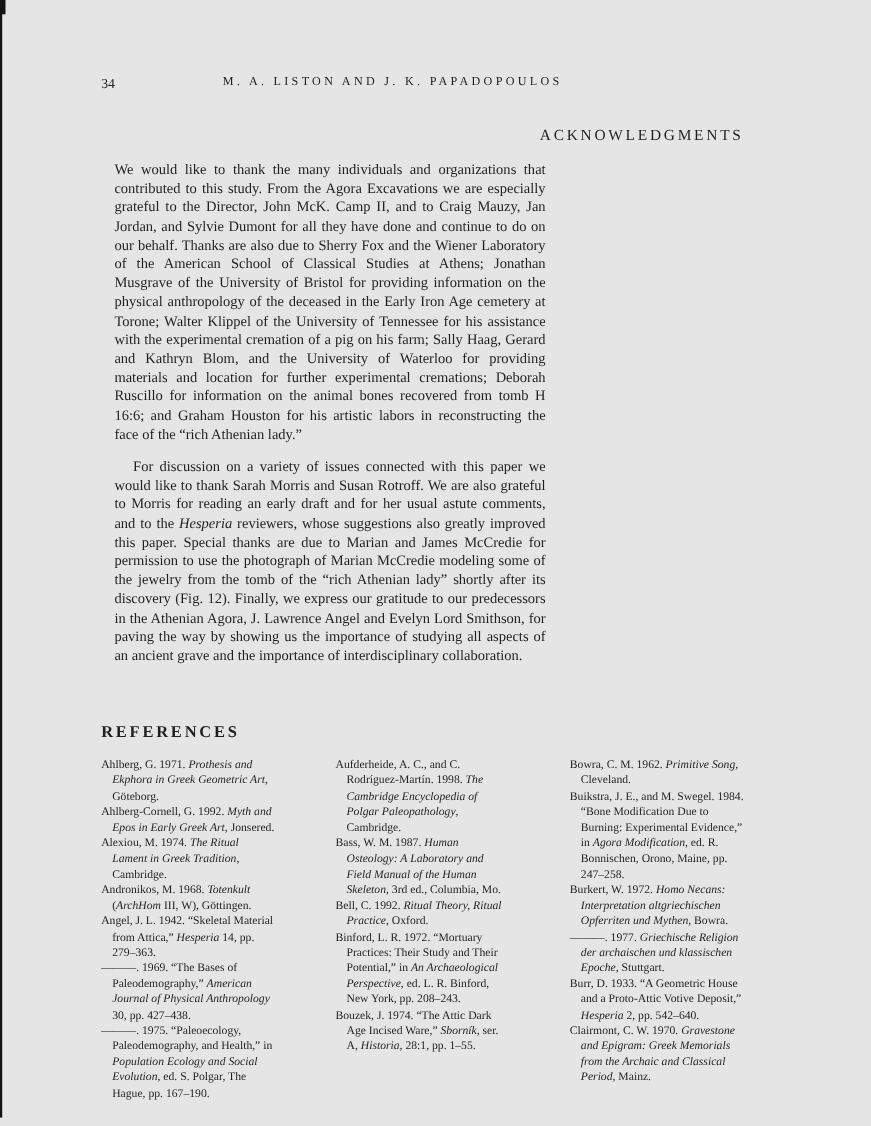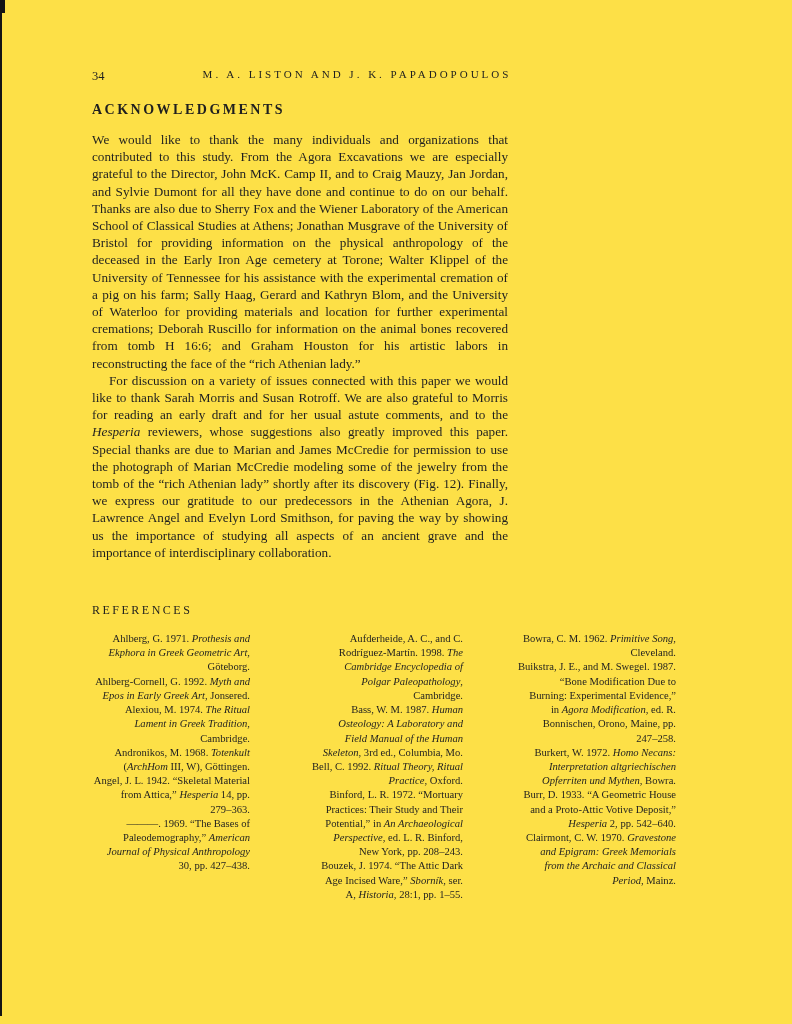--- a/index.html
+++ b/index.html
@@ -4,21 +4,21 @@
 <style>
   html, body {
     margin: 0;
     padding: 0;
     background: #ffffff;
   }
   .page {
     position: relative;
     width: 792px;
     height: 1024px;
-    background: #fde047;
+    background: #e5e5e5;
     overflow: hidden;
     font-family: "Liberation Serif", "DejaVu Serif", serif;
     color: #1f1f1f;
   }
   .scan-line {
     position: absolute;
     left: 0;
     top: 0;
     width: 2px;
     height: 1016px;
@@ -49,56 +49,57 @@
     top: 1px;
     font-size: 12.5px;
   }
   .running-head {
     text-align: center;
     font-size: 11px;
     letter-spacing: 3px;
     white-space: nowrap;
   }
   .section-heading {
-    margin-top: 18px;
+    margin-top: 32px;
     font-size: 14px;
     letter-spacing: 2.5px;
-    font-weight: bold;
+    font-weight: normal;
+    text-align: right;
   }
   .body-text {
     margin-top: 13px;
     width: 416px;
     font-size: 13.2px;
     line-height: 17.2px;
     text-align: justify;
     hyphens: auto;
   }
   .body-para {
-    margin: 0;
+    margin: 12px;
   }
   .body-para.indent {
     text-indent: 17px;
   }
   .refs-heading {
-    margin-top: 42px;
-    font-size: 12px;
+    margin-top: 54px;
+    font-size: 15px;
     letter-spacing: 2.5px;
-    font-weight: normal;
+    font-weight: bold;
   }
   .refs-columns {
     margin-top: 14px;
     display: flex;
     gap: 55px;
     width: 584px;
   }
   .ref-col {
     width: 158px;
     font-size: 10.6px;
     line-height: 14.2px;
-    text-align: right;
+    text-align: left;
   }
   .ref-entry {
     padding-left: 10px;
     text-indent: -10px;
   }
   .it {
     font-style: italic;
   }
 </style>
 </head>
@@ -125,31 +126,33 @@
     <h2 class="refs-heading">REFERENCES</h2>
 
     <div class="refs-columns">
       <div class="ref-col">
           <div class="ref-entry"><span>Ahlberg, G. 1971. </span><span class="it">Prothesis and Ekphora in Greek Geometric Art</span><span>, Göteborg.</span></div>
           <div class="ref-entry"><span>Ahlberg-Cornell, G. 1992. </span><span class="it">Myth and Epos in Early Greek Art</span><span>, Jonsered.</span></div>
           <div class="ref-entry"><span>Alexiou, M. 1974. </span><span class="it">The Ritual Lament in Greek Tradition</span><span>, Cambridge.</span></div>
           <div class="ref-entry"><span>Andronikos, M. 1968. </span><span class="it">Totenkult</span><span> (</span><span class="it">ArchHom</span><span> III, W), Göttingen.</span></div>
           <div class="ref-entry"><span>Angel, J. L. 1942. “Skeletal Material from Attica,” </span><span class="it">Hesperia</span><span> 14, pp. 279–363.</span></div>
           <div class="ref-entry"><span>———. 1969. “The Bases of Paleodemography,” </span><span class="it">American Journal of Physical Anthropology</span><span> 30, pp. 427–438.</span></div>
+          <div class="ref-entry"><span>———. 1975. “Paleoecology, Paleodemography, and Health,” in </span><span class="it">Population Ecology and Social Evolution</span><span>, ed. S. Polgar, The Hague, pp. 167–190.</span></div>
         </div>
       <div class="ref-col">
           <div class="ref-entry"><span>Aufderheide, A. C., and C. Rodríguez-Martín. 1998. </span><span class="it">The Cambridge Encyclopedia of Polgar Paleopathology</span><span>, Cambridge.</span></div>
           <div class="ref-entry"><span>Bass, W. M. 1987. </span><span class="it">Human Osteology: A Laboratory and Field Manual of the Human Skeleton</span><span>, 3rd ed., Columbia, Mo.</span></div>
           <div class="ref-entry"><span>Bell, C. 1992. </span><span class="it">Ritual Theory, Ritual Practice</span><span>, Oxford.</span></div>
           <div class="ref-entry"><span>Binford, L. R. 1972. “Mortuary Practices: Their Study and Their Potential,” in </span><span class="it">An Archaeological Perspective</span><span>, ed. L. R. Binford, New York, pp. 208–243.</span></div>
           <div class="ref-entry"><span>Bouzek, J. 1974. “The Attic Dark Age Incised Ware,” </span><span class="it">Sborník</span><span>, ser. A, </span><span class="it">Historia</span><span>, 28:1, pp. 1–55.</span></div>
         </div>
       <div class="ref-col">
           <div class="ref-entry"><span>Bowra, C. M. 1962. </span><span class="it">Primitive Song</span><span>, Cleveland.</span></div>
-          <div class="ref-entry"><span>Buikstra, J. E., and M. Swegel. 1987. “Bone Modification Due to Burning: Experimental Evidence,” in </span><span class="it">Agora Modification</span><span>, ed. R. Bonnischen, Orono, Maine, pp. 247–258.</span></div>
+          <div class="ref-entry"><span>Buikstra, J. E., and M. Swegel. 1984. “Bone Modification Due to Burning: Experimental Evidence,” in </span><span class="it">Agora Modification</span><span>, ed. R. Bonnischen, Orono, Maine, pp. 247–258.</span></div>
           <div class="ref-entry"><span>Burkert, W. 1972. </span><span class="it">Homo Necans: Interpretation altgriechischen Opferriten und Mythen</span><span>, Bowra.</span></div>
+          <div class="ref-entry"><span>———. 1977. </span><span class="it">Griechische Religion der archaischen und klassischen Epoche</span><span>, Stuttgart.</span></div>
           <div class="ref-entry"><span>Burr, D. 1933. “A Geometric House and a Proto-Attic Votive Deposit,” </span><span class="it">Hesperia</span><span> 2, pp. 542–640.</span></div>
           <div class="ref-entry"><span>Clairmont, C. W. 1970. </span><span class="it">Gravestone and Epigram: Greek Memorials from the Archaic and Classical Period</span><span>, Mainz.</span></div>
         </div>
     </div>
 
   </div>
 </div>
 
 </body></html>

